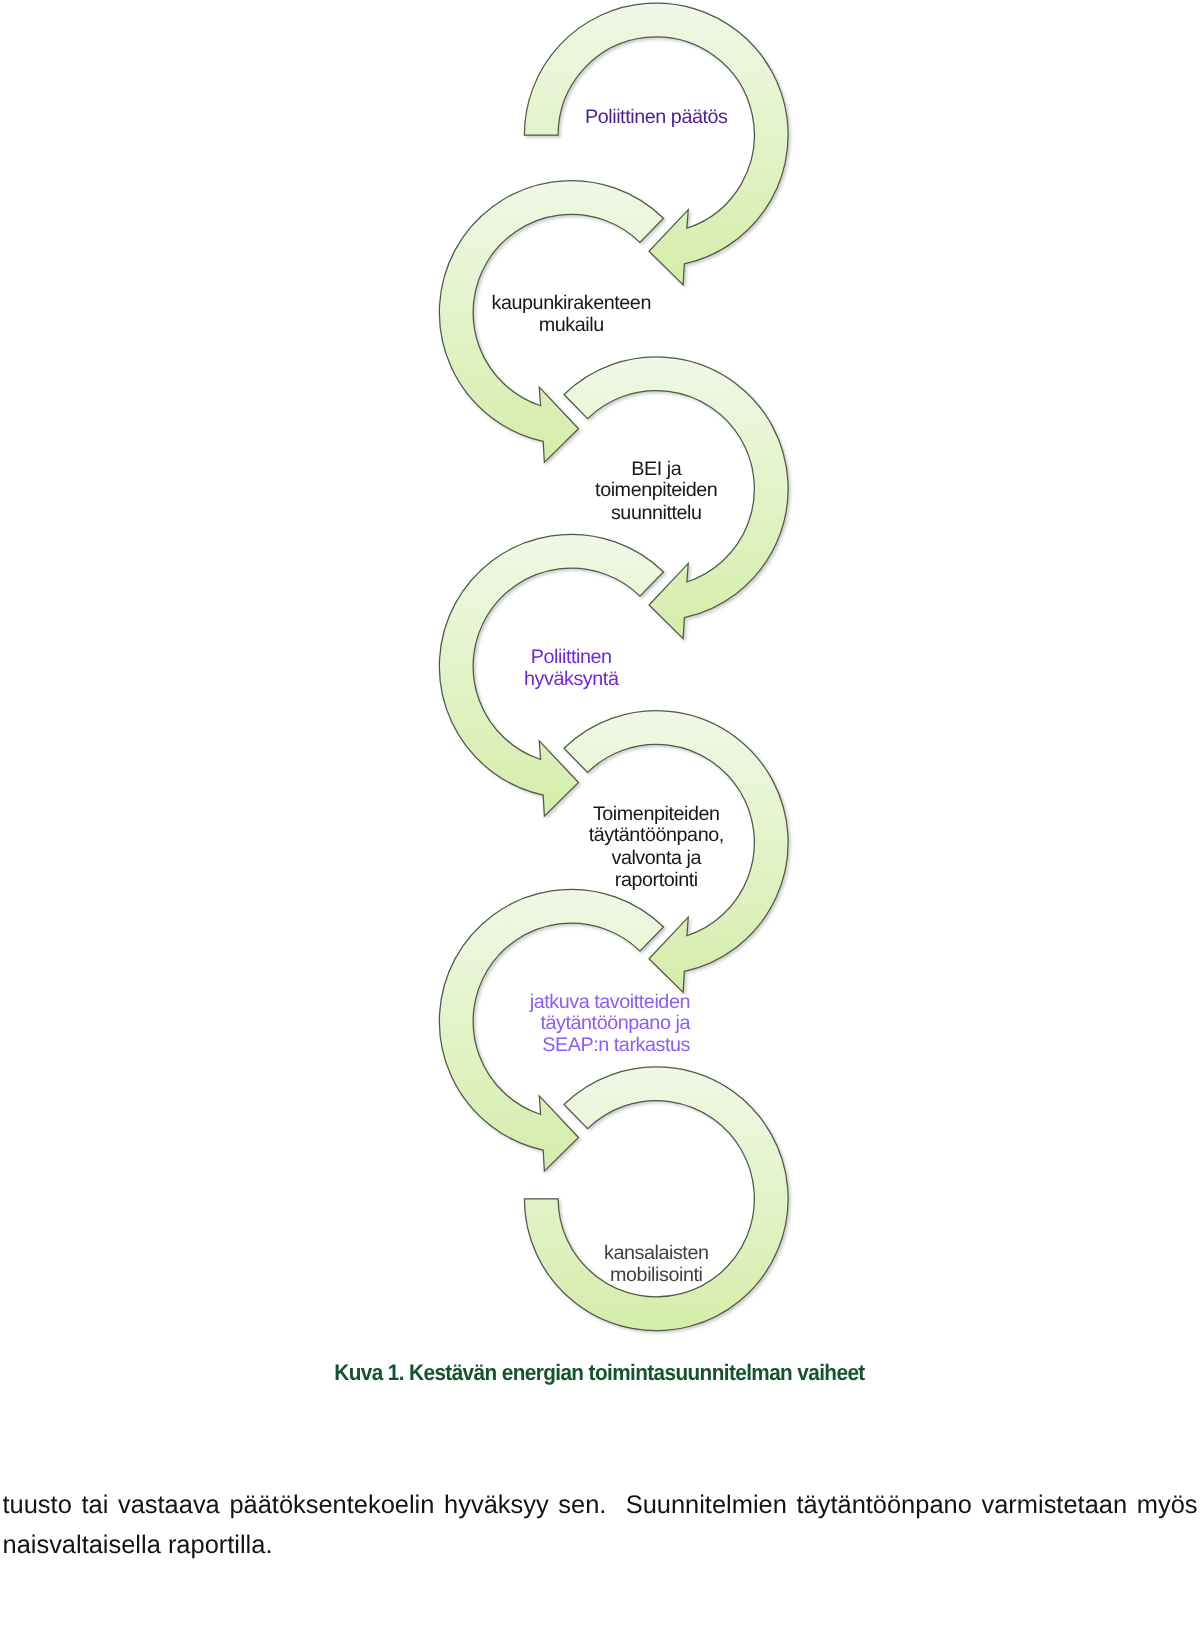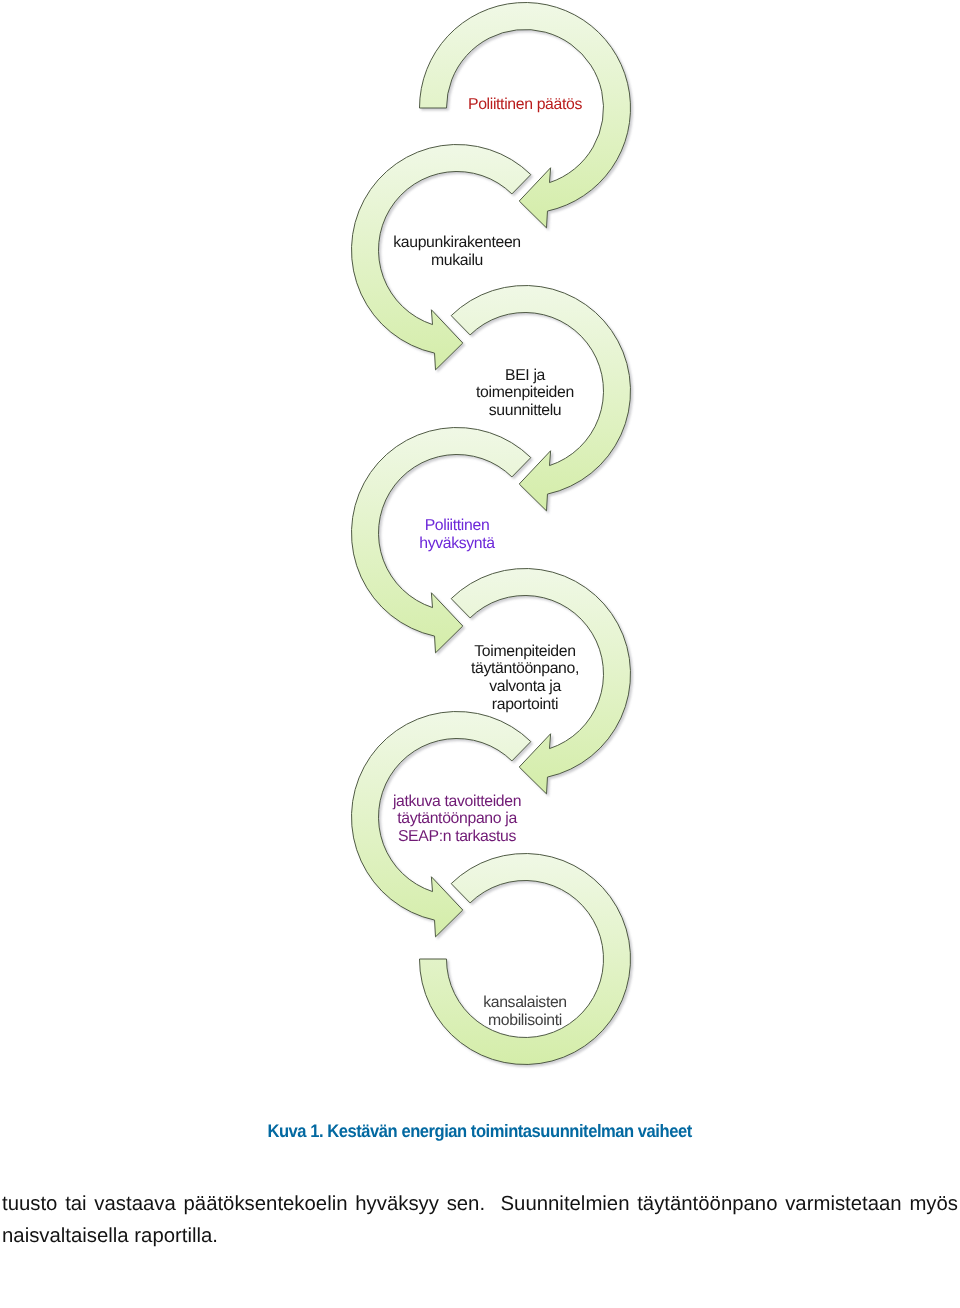--- a/index.html
+++ b/index.html
@@ -62,35 +62,35 @@
         </filter>
       </defs>
       <path d="M 451.19 883.62 A 105.5 105.5 0 1 1 419.50 959.00 L 446.50 959.00 A 78.5 78.5 0 1 0 470.08 902.91 Z" fill="url(#g6)" stroke="#4f5a44" stroke-width="1.0" filter="url(#sh)"></path>
       <path d="M 530.81 741.62 A 105.5 105.5 0 1 0 434.54 920.08 L 435.49 936.89 L 462.77 910.02 L 431.39 876.74 L 432.51 891.58 A 78.5 78.5 0 1 1 511.92 760.91 Z" fill="url(#g5)" stroke="#4f5a44" stroke-width="1.0" filter="url(#sh)"></path>
       <path d="M 451.19 598.62 A 105.5 105.5 0 1 1 547.46 777.08 L 546.51 793.89 L 519.23 767.02 L 550.61 733.74 L 549.49 748.58 A 78.5 78.5 0 1 0 470.08 617.91 Z" fill="url(#g4)" stroke="#4f5a44" stroke-width="1.0" filter="url(#sh)"></path>
       <path d="M 530.81 457.62 A 105.5 105.5 0 1 0 434.54 636.08 L 435.49 652.89 L 462.77 626.02 L 431.39 592.74 L 432.51 607.58 A 78.5 78.5 0 1 1 511.92 476.91 Z" fill="url(#g3)" stroke="#4f5a44" stroke-width="1.0" filter="url(#sh)"></path>
       <path d="M 451.19 315.62 A 105.5 105.5 0 1 1 547.46 494.08 L 546.51 510.89 L 519.23 484.02 L 550.61 450.74 L 549.49 465.58 A 78.5 78.5 0 1 0 470.08 334.91 Z" fill="url(#g2)" stroke="#4f5a44" stroke-width="1.0" filter="url(#sh)"></path>
       <path d="M 530.81 174.62 A 105.5 105.5 0 1 0 434.54 353.08 L 435.49 369.89 L 462.77 343.02 L 431.39 309.74 L 432.51 324.58 A 78.5 78.5 0 1 1 511.92 193.91 Z" fill="url(#g1)" stroke="#4f5a44" stroke-width="1.0" filter="url(#sh)"></path>
       <path d="M 419.50 108.00 A 105.5 105.5 0 1 1 547.46 211.08 L 546.51 227.89 L 519.23 201.02 L 550.61 167.74 L 549.49 182.58 A 78.5 78.5 0 1 0 446.50 108.00 Z" fill="url(#g0)" stroke="#4f5a44" stroke-width="1.0" filter="url(#sh)"></path>
     </svg>
-  <div class="caption" style="top: 1088px; color: #0369a1; margin-top: 33px;"><span class="capwrap"><span>Kuva 1.</span> <span>Kestävän energian toimintasuunnitelman vaiheet</span></span></div>
+  <div class="caption" style="top: 1088px; color: #14532d;"><span class="capwrap"><span>Kuva 1.</span> <span>Kestävän energian toimintasuunnitelman vaiheet</span></span></div>
   <div class="body-text" style="top:1189px">
     <div class="bline">tuusto tai vastaava päätöksentekoelin hyväksyy sen.  Suunnitelmien täytäntöönpano varmistetaan myös</div>
     <div class="bline last">naisvaltaisella raportilla.</div>
   </div>
-<div class="clabel" style="color: #b91c1c; left: 430px; width: 190px; top: 96px;">Poliittinen päätös</div>
+<div class="clabel" style="color: #4c1d95; left: 430px; width: 190px; top: 85px;">Poliittinen päätös</div>
     <div class="clabel" style="color: rgb(23, 23, 23); left: 430px; width: 190px; top: 366.65px;">BEI ja
 toimenpiteiden
 suunnittelu</div>
     <div class="clabel" style="color: rgb(23, 23, 23); left: 362px; width: 190px; top: 234.15px;">kaupunkirakenteen
 mukailu</div>
     <div class="clabel" style="color: #6d28d9; left: 362px; width: 190px; top: 517.15px;">Poliittinen
 hyväksyntä</div>
     <div class="clabel" style="color: rgb(23, 23, 23); left: 430px; width: 190px; top: 642.9px;">Toimenpiteiden
 täytäntöönpano,
 valvonta ja
 raportointi</div>
-    <div class="clabel" style="color: #701a75; left: 362px; width: 190px; top: 792.65px;">jatkuva tavoitteiden
+    <div class="clabel" style="color: #8b5cf6; left: 362px; width: 190px; top: 792.65px; text-align: right;">jatkuva tavoitteiden
 täytäntöönpano ja
 SEAP:n tarkastus</div>
     <div class="clabel" style="color: #404040; left: 430px; width: 190px; top: 994px;">kansalaisten
 mobilisointi</div>
   </div>
 
 </body></html>

